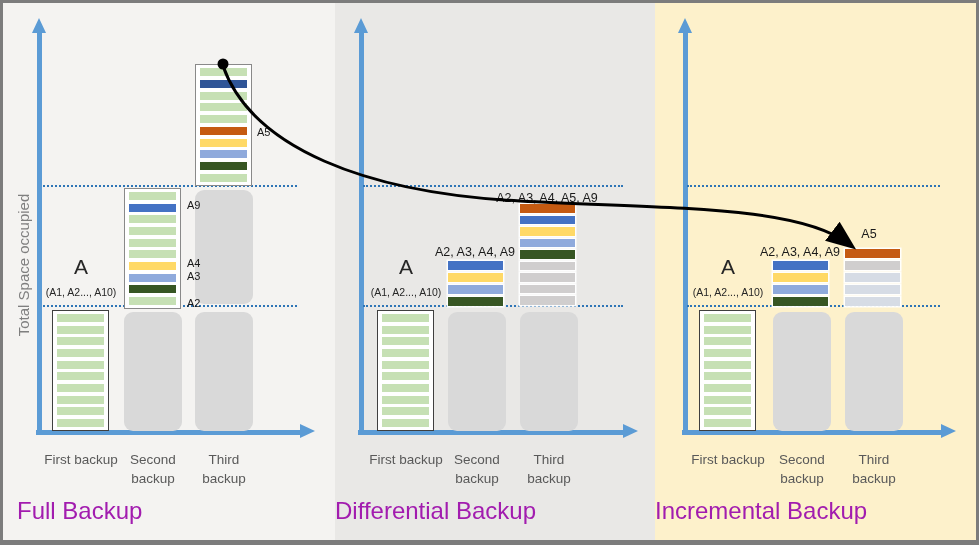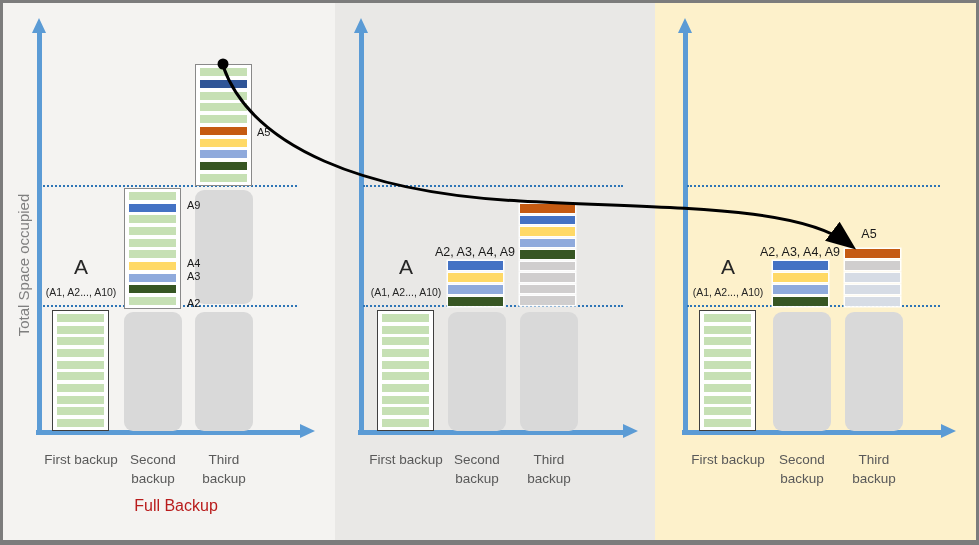--- a/index.html
+++ b/index.html
@@ -53,22 +53,22 @@
   .ministack .stripe{height:9px;box-shadow:0 0 0 1.5px rgba(255,255,255,.95);}
   .mini-s2{top:258px}
   #p2 .mini-s3{top:201px;} #p2 .mini-s3 .stripe{height:8.5px;}
   #p3 .mini-s3{top:246px;}
 
   
   .yaxis-title{position:absolute;left:20px;top:262px;transform:translate(-50%,-50%) rotate(-90deg);
       font-size:15px;color:#7F7F7F;white-space:nowrap;z-index:4;}
   .col-label{position:absolute;top:447px;width:76px;margin-left:-9px;text-align:center;
       font-size:13.5px;line-height:19px;color:#595959;z-index:4;}
-  .panel-title{position:absolute;top:494px;left:0;right:0;text-align:center;
-      font-size:16px;color:#b91c1c;z-index:4;}
+  .panel-title{position:absolute;top:494px;left:0;right:0;text-align:left;
+      font-size:24px;color:#a21caf;z-index:4;}
   #p1 .panel-title{padding-left:14px;}
   .a-main{position:absolute;top:252px;width:58px;text-align:center;font-size:21px;color:#262626;z-index:4;}
   .a-sub{position:absolute;top:283px;width:120px;margin-left:-31px;text-align:center;
       font-size:10.5px;color:#262626;z-index:4;}
   .side-label{position:absolute;left:184px;font-size:11px;color:#1a1a1a;z-index:4;}
   .sl-0{top:196px}.sl-1{top:254px}.sl-2{top:266.5px}.sl-3{top:294px}
   .top-label{position:absolute;width:170px;text-align:center;font-size:12.5px;color:#1a1a1a;z-index:4;}
   #p2 .tl-2{left:55px;top:242px}  #p2 .tl-3{left:127px;top:188px}
   #p3 .tl-2{left:60px;top:242px}  #p3 .tl-3{left:129px;top:224px}
   .a5-label{position:absolute;left:254px;top:123px;font-size:11px;color:#1a1a1a;z-index:4;}
@@ -184,27 +184,29 @@
         <div class="stripe" style="background: rgb(255, 217, 102);"></div>
         <div class="stripe" style="background: rgb(143, 170, 220);"></div>
         <div class="stripe" style="background: rgb(55, 86, 35);"></div>
         <div class="stripe" style="background: rgb(208, 206, 206);"></div>
         <div class="stripe" style="background: rgb(208, 206, 206);"></div>
         <div class="stripe" style="background: rgb(208, 206, 206);"></div>
         <div class="stripe" style="background: rgb(208, 206, 206);"></div>
       </div>
 
     <div class="top-label tl-2">A2, A3, A4, A9</div>
+    <div class="top-label tl-3">A2, A3, A4, A5, A9</div>
 
     <div class="a-main c1">A</div>
     <div class="a-sub c1">(A1, A2..., A10)</div>
 
     <div class="col-label c1">First backup</div>
     <div class="col-label c2">Second backup</div>
     <div class="col-label c3">Third backup</div>
+    <div class="panel-title">Differential Backup</div>
   </div>
 
   <div class="panel" id="p3" style="background: rgb(253, 241, 203);">
     <div class="axis-y">
       <div class="head" style="border-bottom-color: rgb(91, 155, 213);"></div>
       <div class="shaft" style="background: rgb(91, 155, 213);"></div>
     </div>
     <div class="axis-x" style="background: rgb(91, 155, 213);"></div>
     <div class="axis-x-head" style="border-left-color: rgb(91, 155, 213);"></div>
     <div class="dotted d1" style="border-top-color: rgb(46, 117, 182);"></div>
@@ -241,20 +243,21 @@
 
     <div class="top-label tl-2">A2, A3, A4, A9</div>
     <div class="top-label tl-3">A5</div>
 
     <div class="a-main c1">A</div>
     <div class="a-sub c1">(A1, A2..., A10)</div>
 
     <div class="col-label c1">First backup</div>
     <div class="col-label c2">Second backup</div>
     <div class="col-label c3">Third backup</div>
+    <div class="panel-title">Incremental Backup</div>
   </div>
 
   <svg class="flow-svg" width="979" height="545" viewBox="0 0 979 545">
     <defs>
       <marker id="ah" markerWidth="11" markerHeight="9" refX="7" refY="4" orient="auto">
         <path d="M0,0 L10,4 L0,8 z" fill="#000"></path>
       </marker>
     </defs>
     <circle cx="223" cy="64" r="5.5" fill="#000"></circle>
     <path d="M223,66 C252,148 366,193 520,201 C668,209 798,205 849,244" fill="none" stroke="#000" stroke-width="3" marker-end="url(#ah)"></path>

